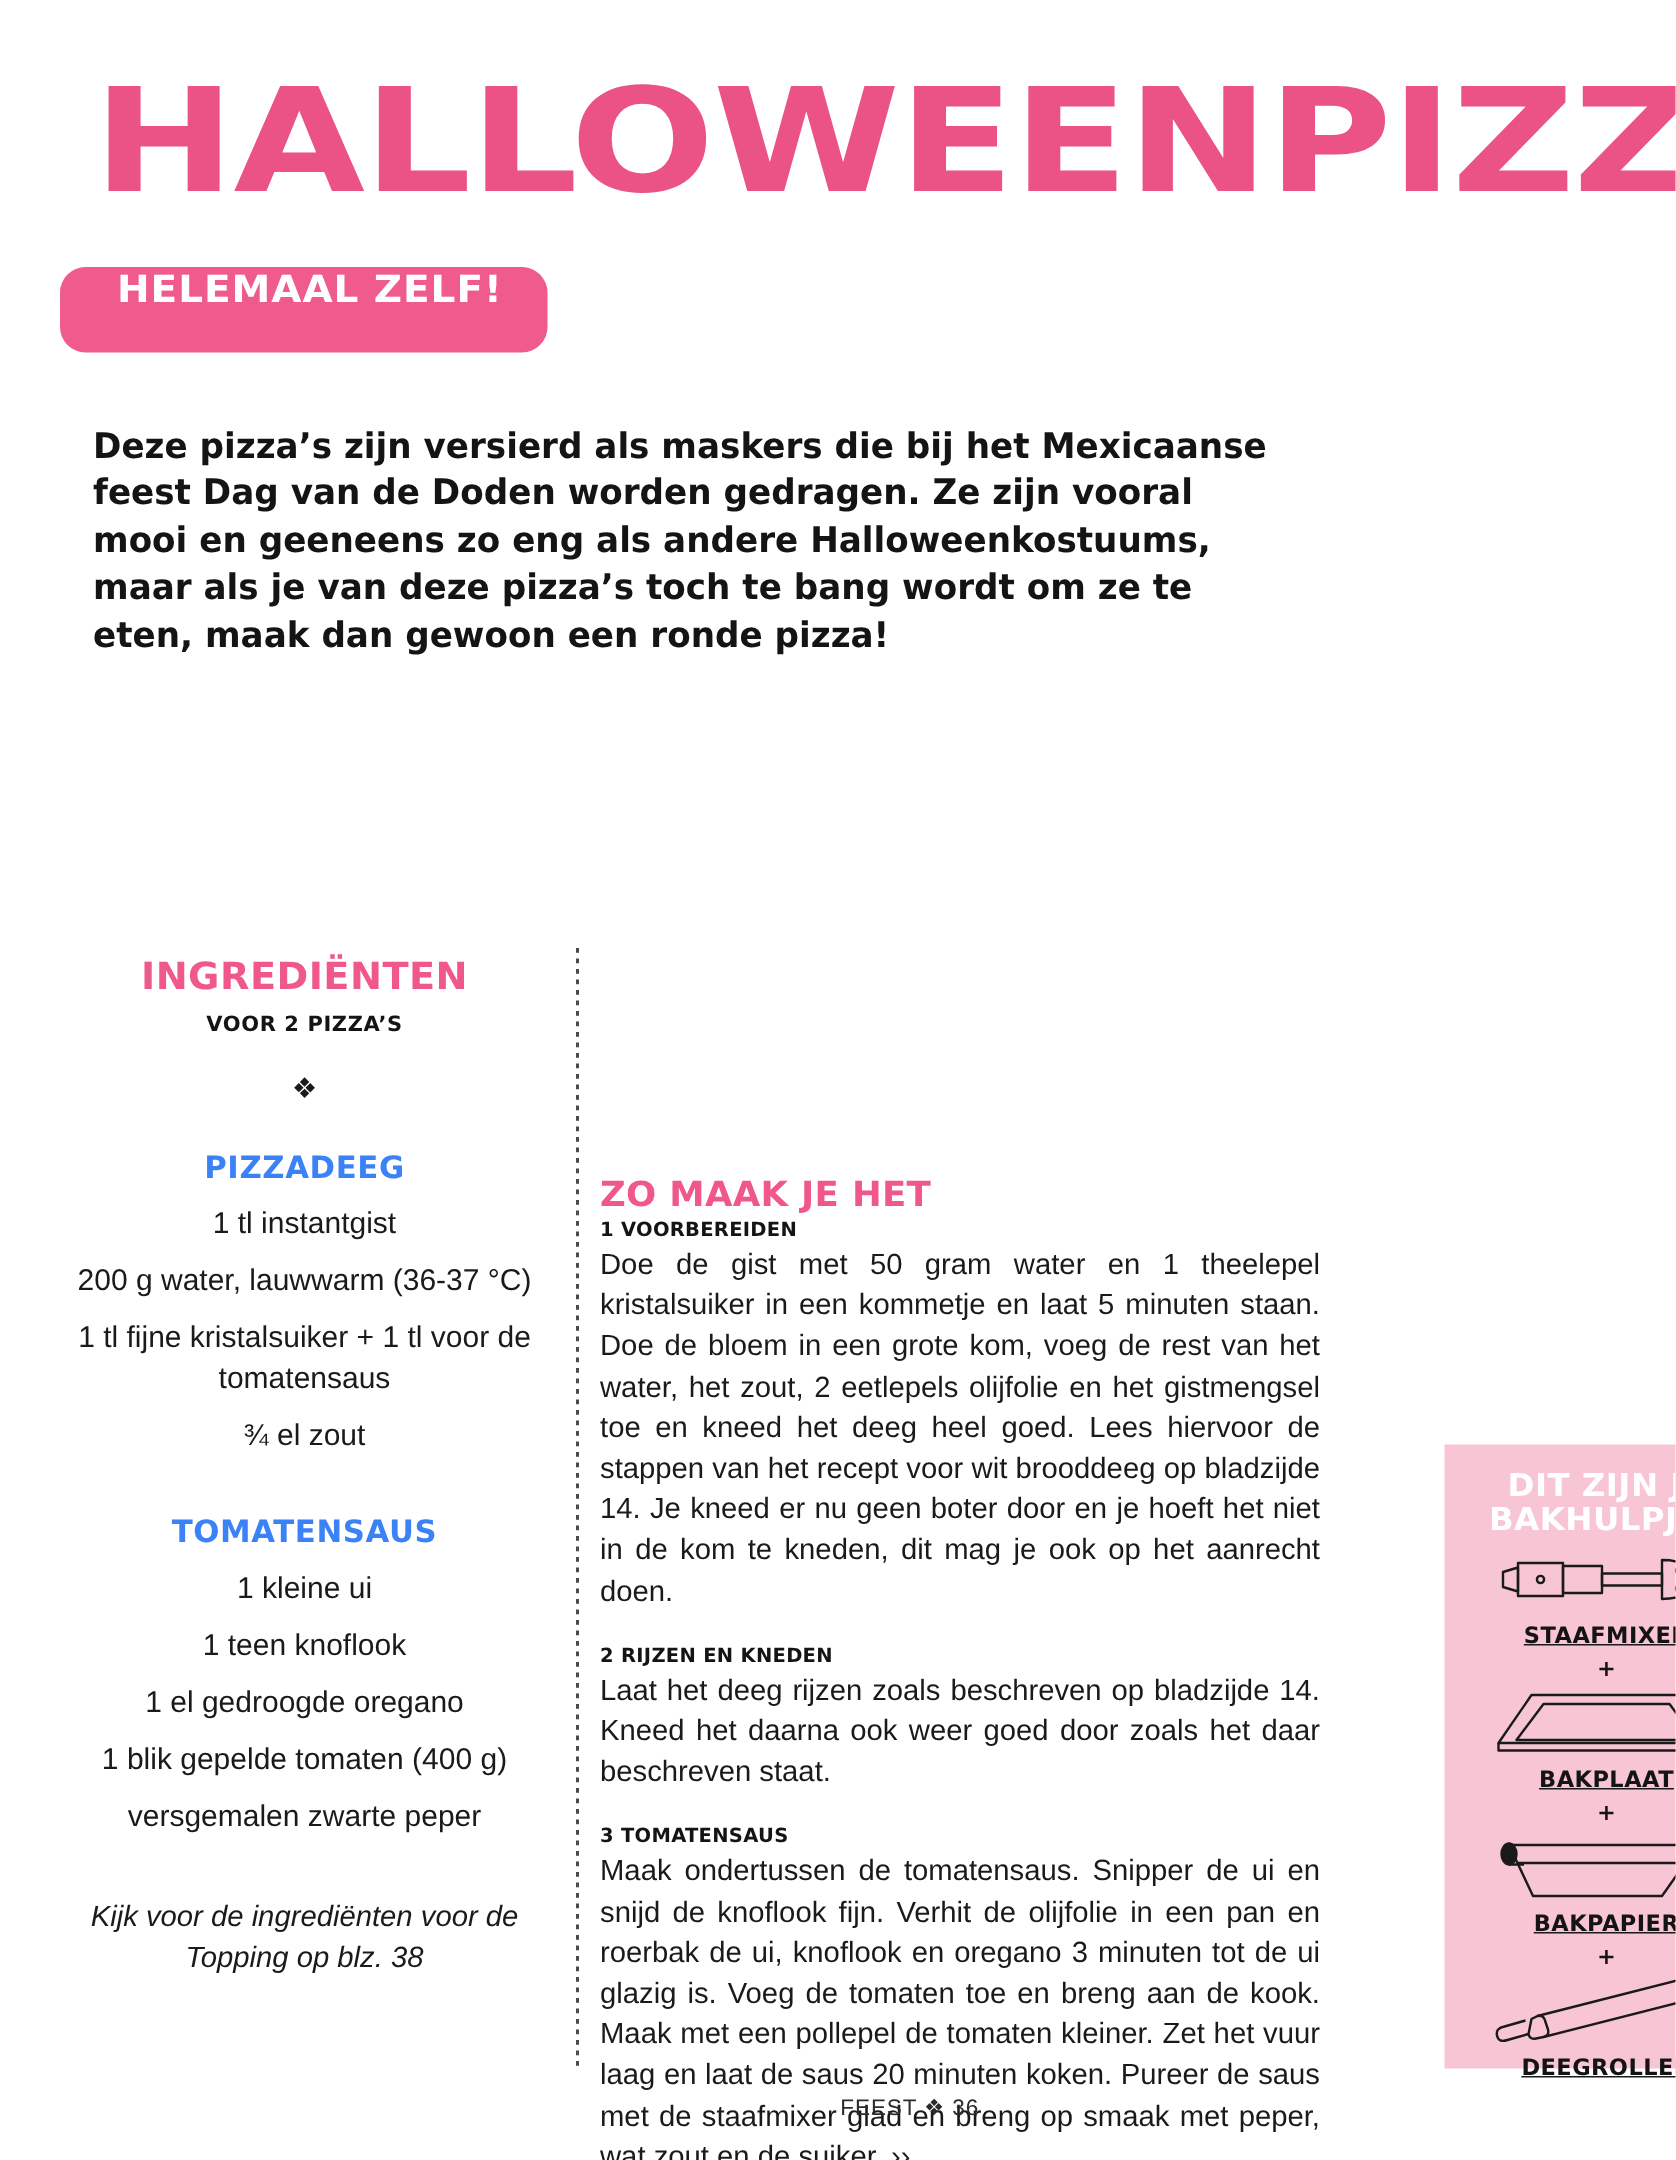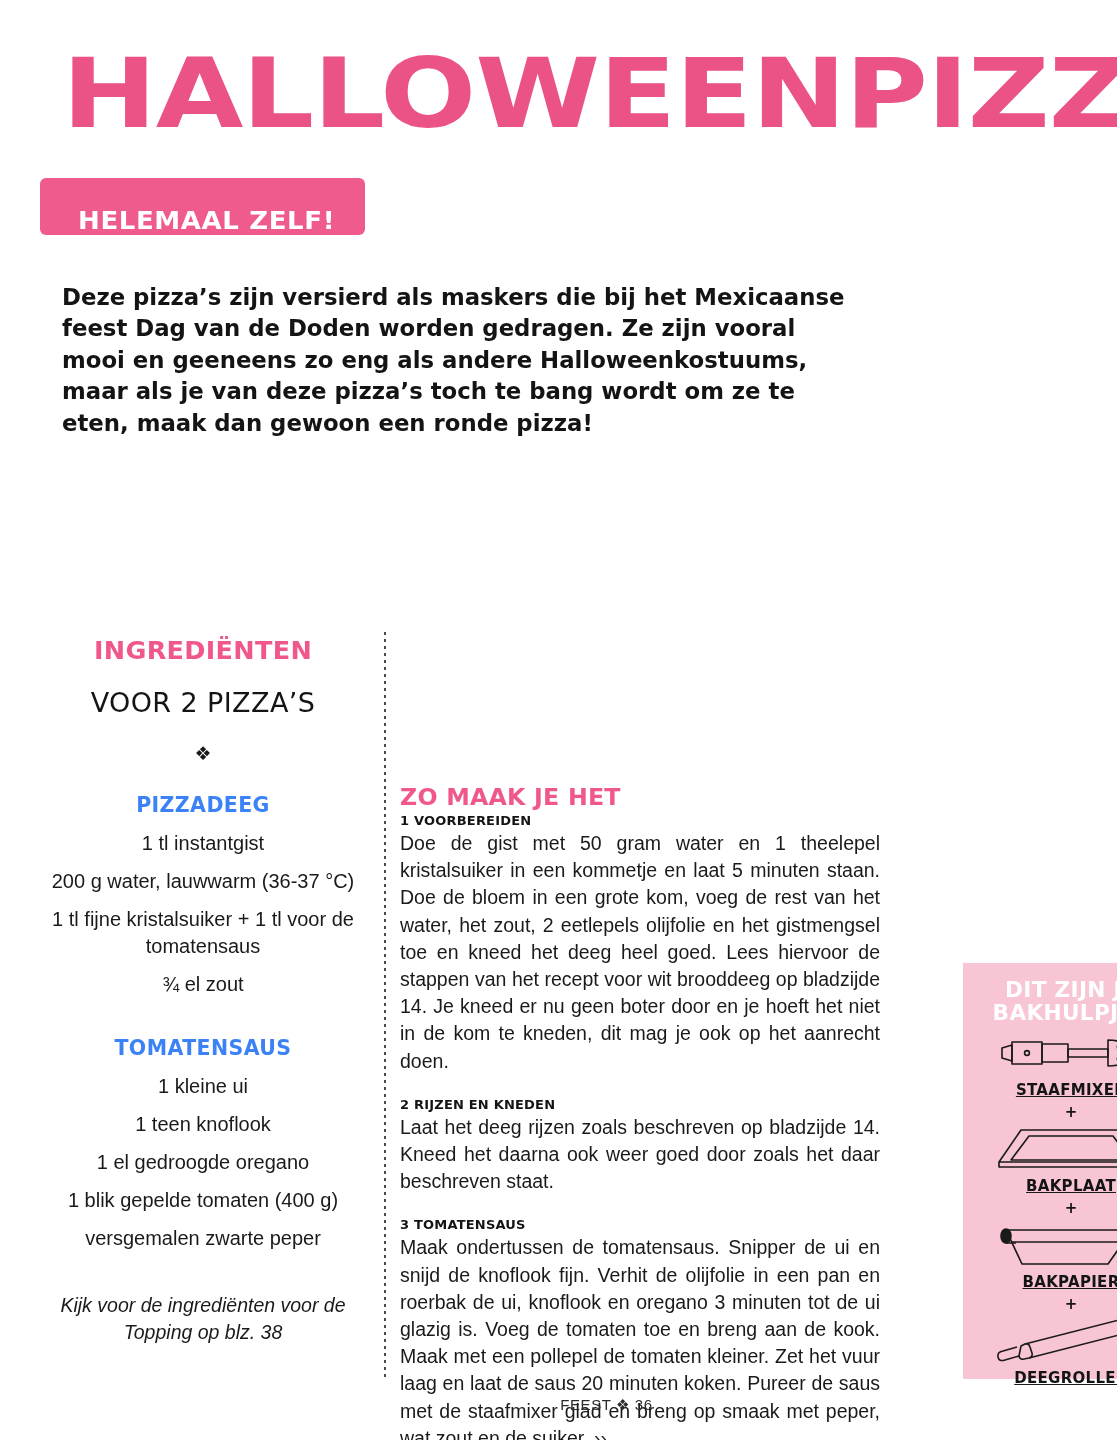--- a/index.html
+++ b/index.html
@@ -34,23 +34,23 @@
   }
 
   
   .badge {
     position: absolute;
     left: 40px;
     top: 178px;
     height: 57px;
     padding: 0 40px 0 38px;
     background: #ef5b8d;
-    border-radius: 6px;
+    border-radius: 17px;
     display: flex;
-    align-items: flex-end;
+    align-items: flex-start;
   }
   .badge-label {
     font-family: "DejaVu Sans", sans-serif;
     font-weight: bold;
     font-size: 25px;
     letter-spacing: 0.6px;
     color: #ffffff;
     transform: scaleX(1.04);
     transform-origin: left center;
     white-space: nowrap;
@@ -94,24 +94,24 @@
   }
   .ing-title {
     font-family: "DejaVu Sans", sans-serif;
     font-weight: bold;
     font-size: 25px;
     letter-spacing: 0.3px;
     color: #f0588a;
     transform: scaleX(1.02);
   }
   .ing-serves {
-    margin-top: 22px;
-    font-family: "DejaVu Sans", sans-serif;
-    font-weight: normal;
-    font-size: 27px;
+    margin-top: 10px;
+    font-family: "DejaVu Sans", sans-serif;
+    font-weight: bold;
+    font-size: 14px;
     letter-spacing: 0.4px;
     color: #141414;
   }
   .ing-ornament {
     margin-top: 26px;
     font-size: 19px;
     color: #1a1a1a;
     line-height: 1;
   }
   .ing-group { margin-top: 30px; }

